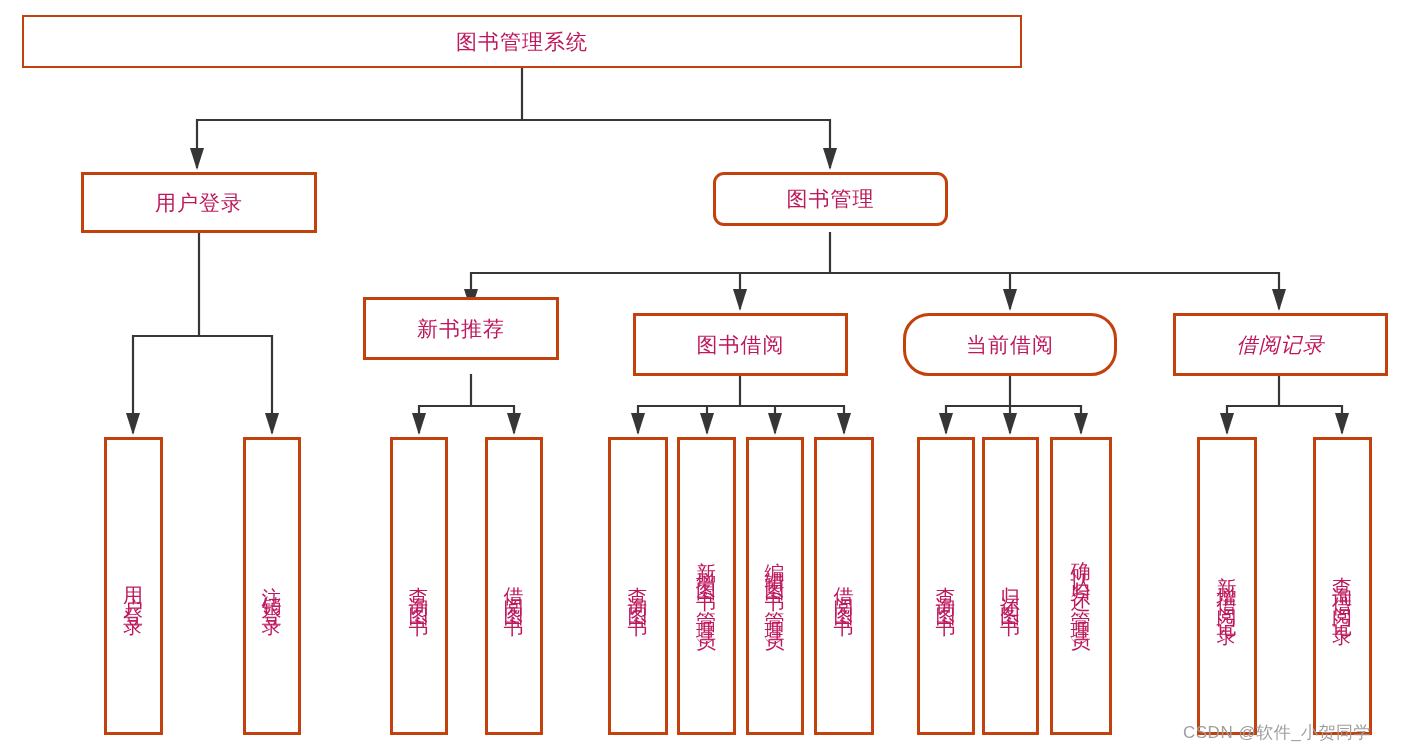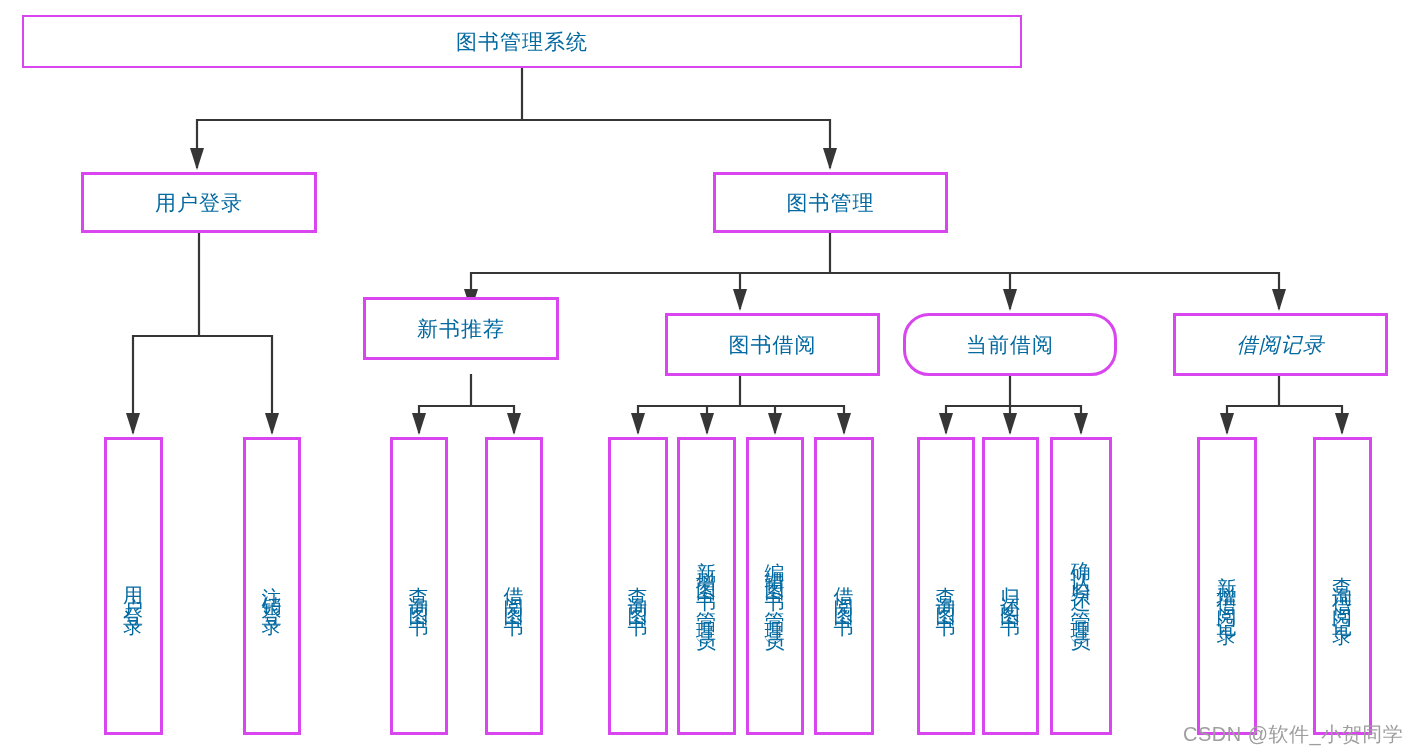--- a/index.html
+++ b/index.html
@@ -14,43 +14,43 @@
   .connectors {
     position: absolute;
     left: 0; top: 0;
     width: 1405px; height: 747px;
     z-index: 1;
   }
   .node {
     position: absolute;
     box-sizing: border-box;
     background: #ffffff;
-    border: 3px solid #d946ef;
-    color: #0369a1;
+    border: 3px solid #c2410c;
+    color: #be185d;
     display: flex;
     align-items: center;
     justify-content: center;
     z-index: 2;
   }
   .hbox { font-size: 21px; letter-spacing: 1px; }
   .root-box { border-width: 2px; }
   .vbox .vtext {
     writing-mode: vertical-rl;
     text-orientation: mixed;
     font-size: 20px;
     line-height: 1;
     letter-spacing: 10px;
     white-space: nowrap;
     margin-bottom: -10px;
   }
   .watermark {
     position: absolute;
     left: 1183px;
     top: 721px;
-    font-size: 20px;
+    font-size: 17px;
     color: #9e9e9e;
     letter-spacing: 0.5px;
     z-index: 5;
     white-space: nowrap;
   }
 </style>
 </head>
 <body>
 
 <div class="canvas">
@@ -99,28 +99,28 @@
     </g>
   </svg>
 
   <div class="node hbox root-box" style="left:22px; top:15px; width:1000px; height:53px;">
     <span>图书管理系统</span>
   </div>
 
   <div class="node hbox" style="left:81px; top:172px; width:236px; height:61px;">
     <span>用户登录</span>
   </div>
-  <div class="node hbox" style="left:713px; top:172px; width:235px; height:61px;">
+  <div class="node hbox" style="left:713px; top:172px; width:235px; height:54px;border-radius:11px;">
     <span>图书管理</span>
   </div>
 
   <div class="node hbox" style="left:363px; top:297px; width:196px; height:63px;text-align:right;">
     <span>新书推荐</span>
   </div>
-  <div class="node hbox" style="left:633px; top:313px; width:215px; height:63px;margin-left:32px;">
+  <div class="node hbox" style="left:633px; top:313px; width:215px; height:63px;">
     <span>图书借阅</span>
   </div>
   <div class="node hbox" style="left:903px; top:313px; width:214px; height:63px;border-radius:26px;">
     <span>当前借阅</span>
   </div>
   <div class="node hbox" style="left:1173px; top:313px; width:215px; height:63px;font-style:italic;">
     <span>借阅记录</span>
   </div>
 
   <div class="node vbox" style="left:104px; top:437px; width:59px; height:298px;">

